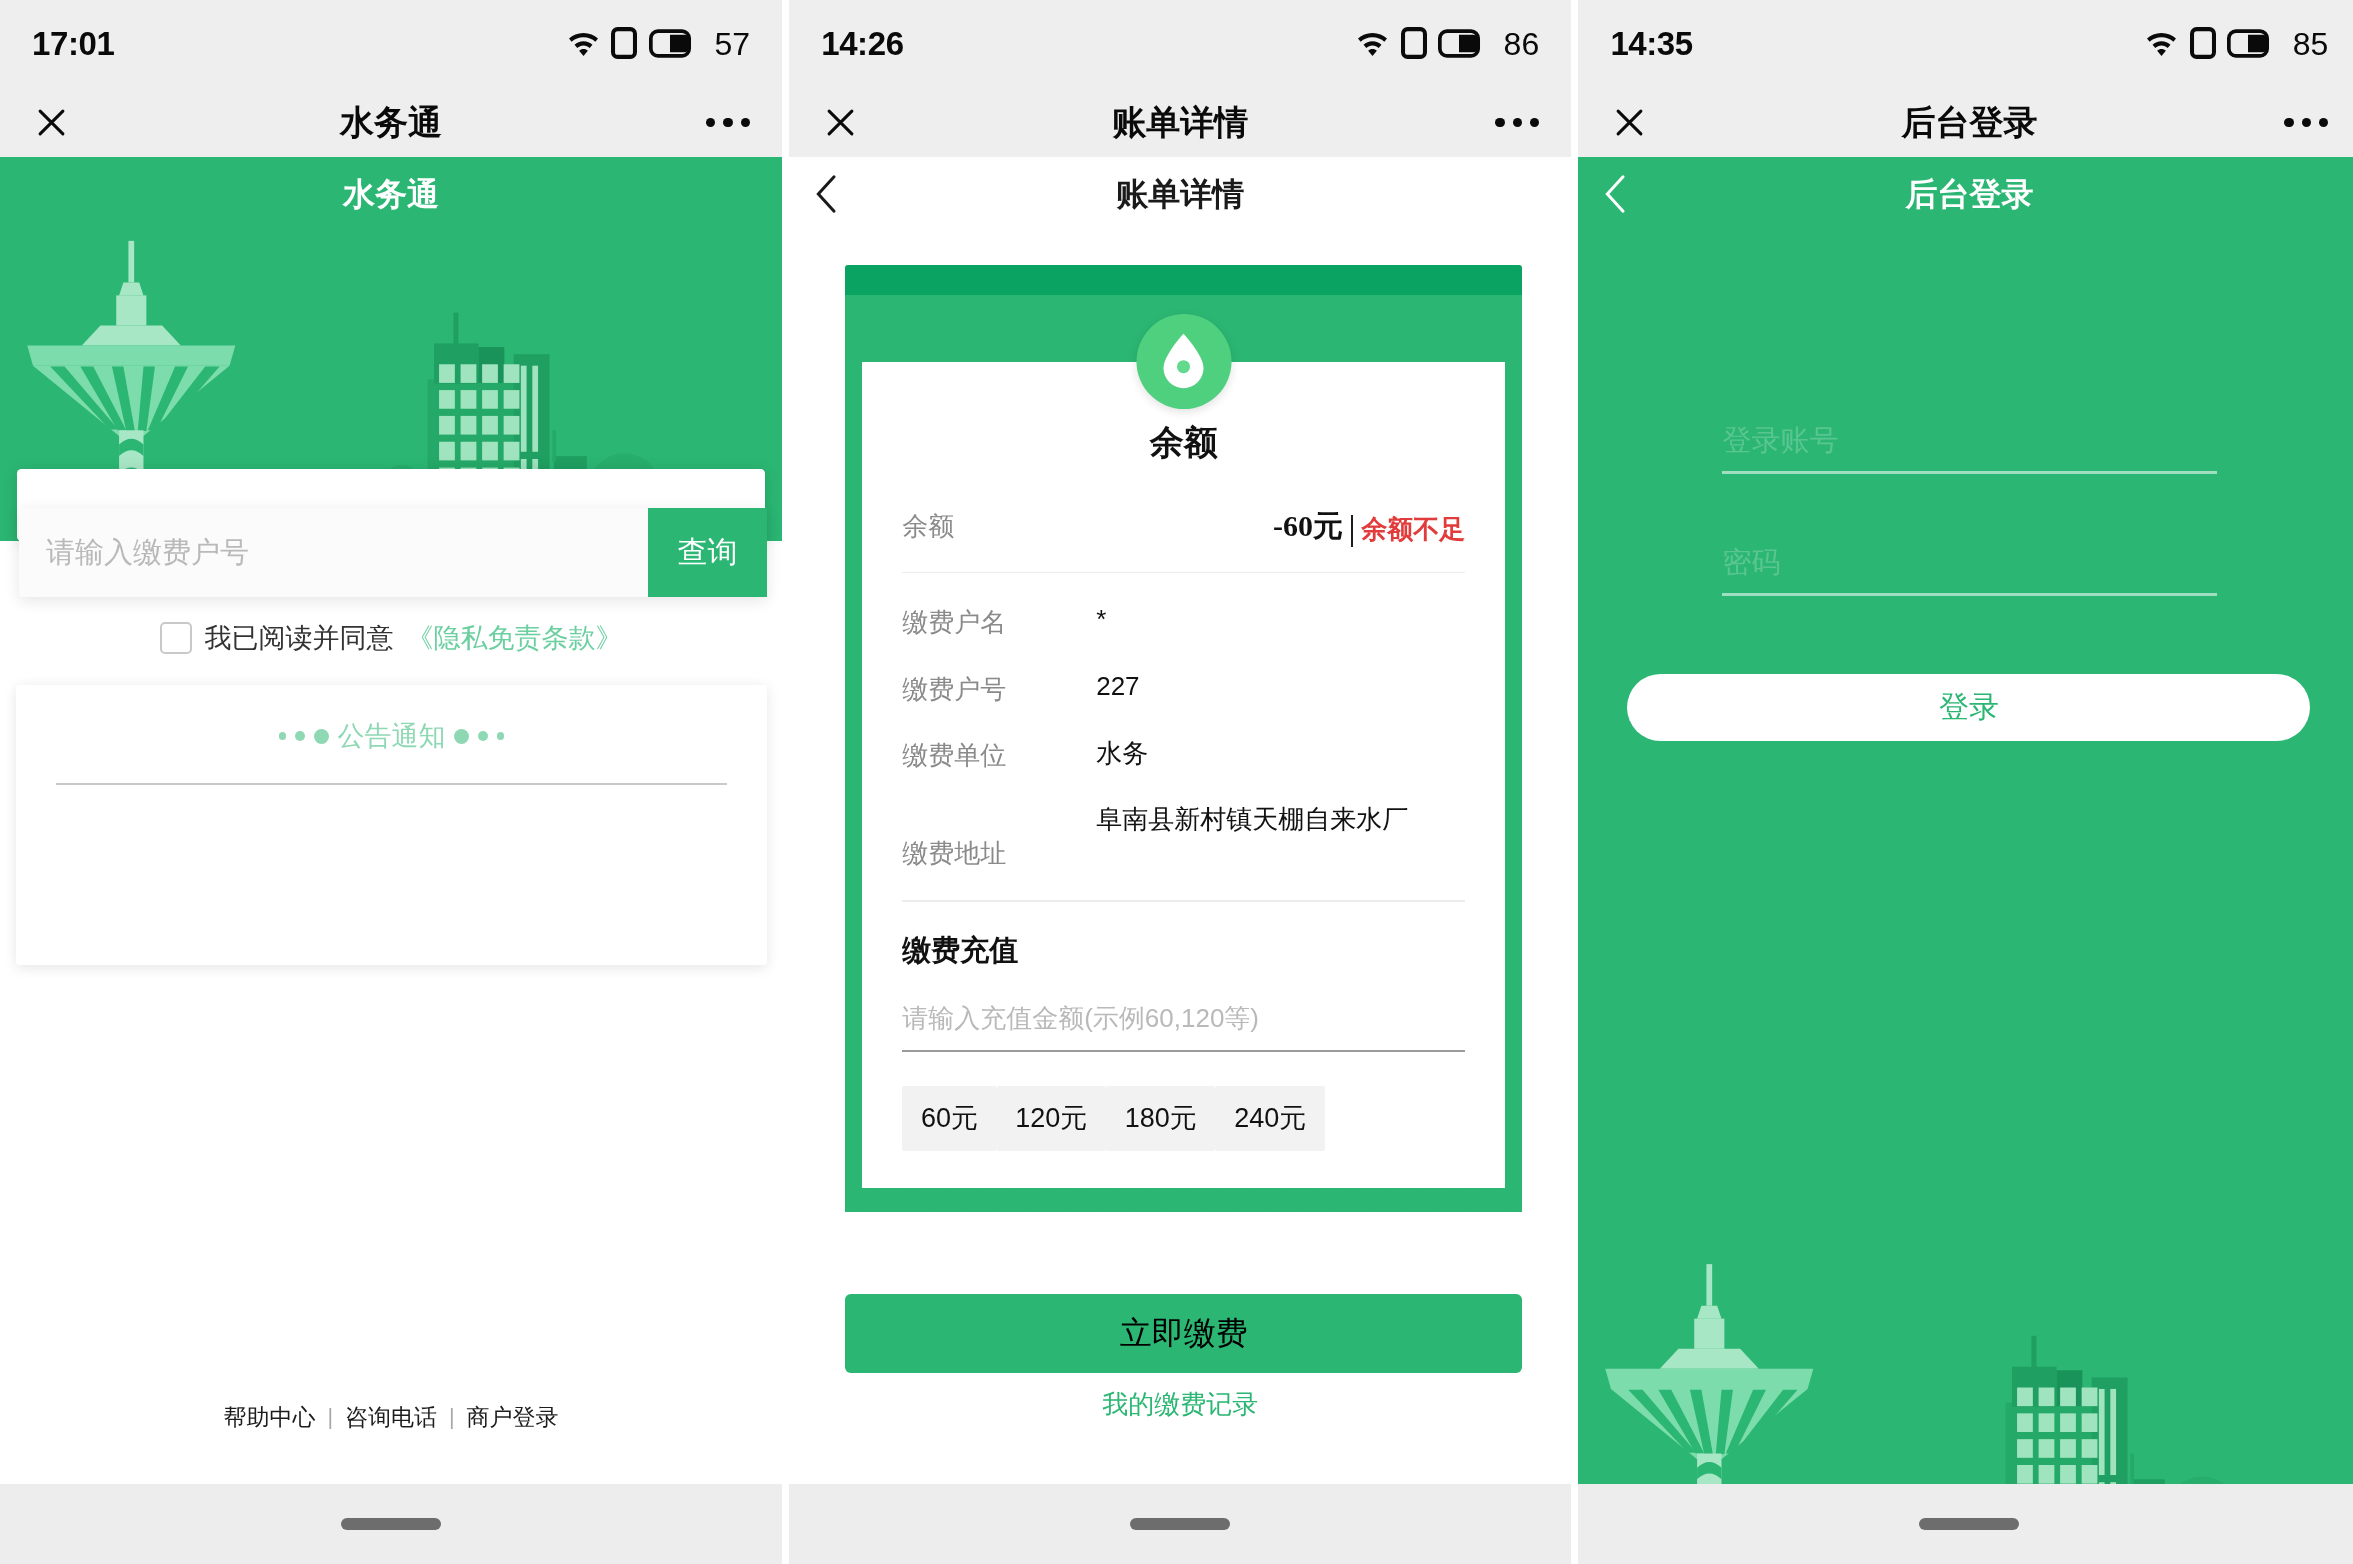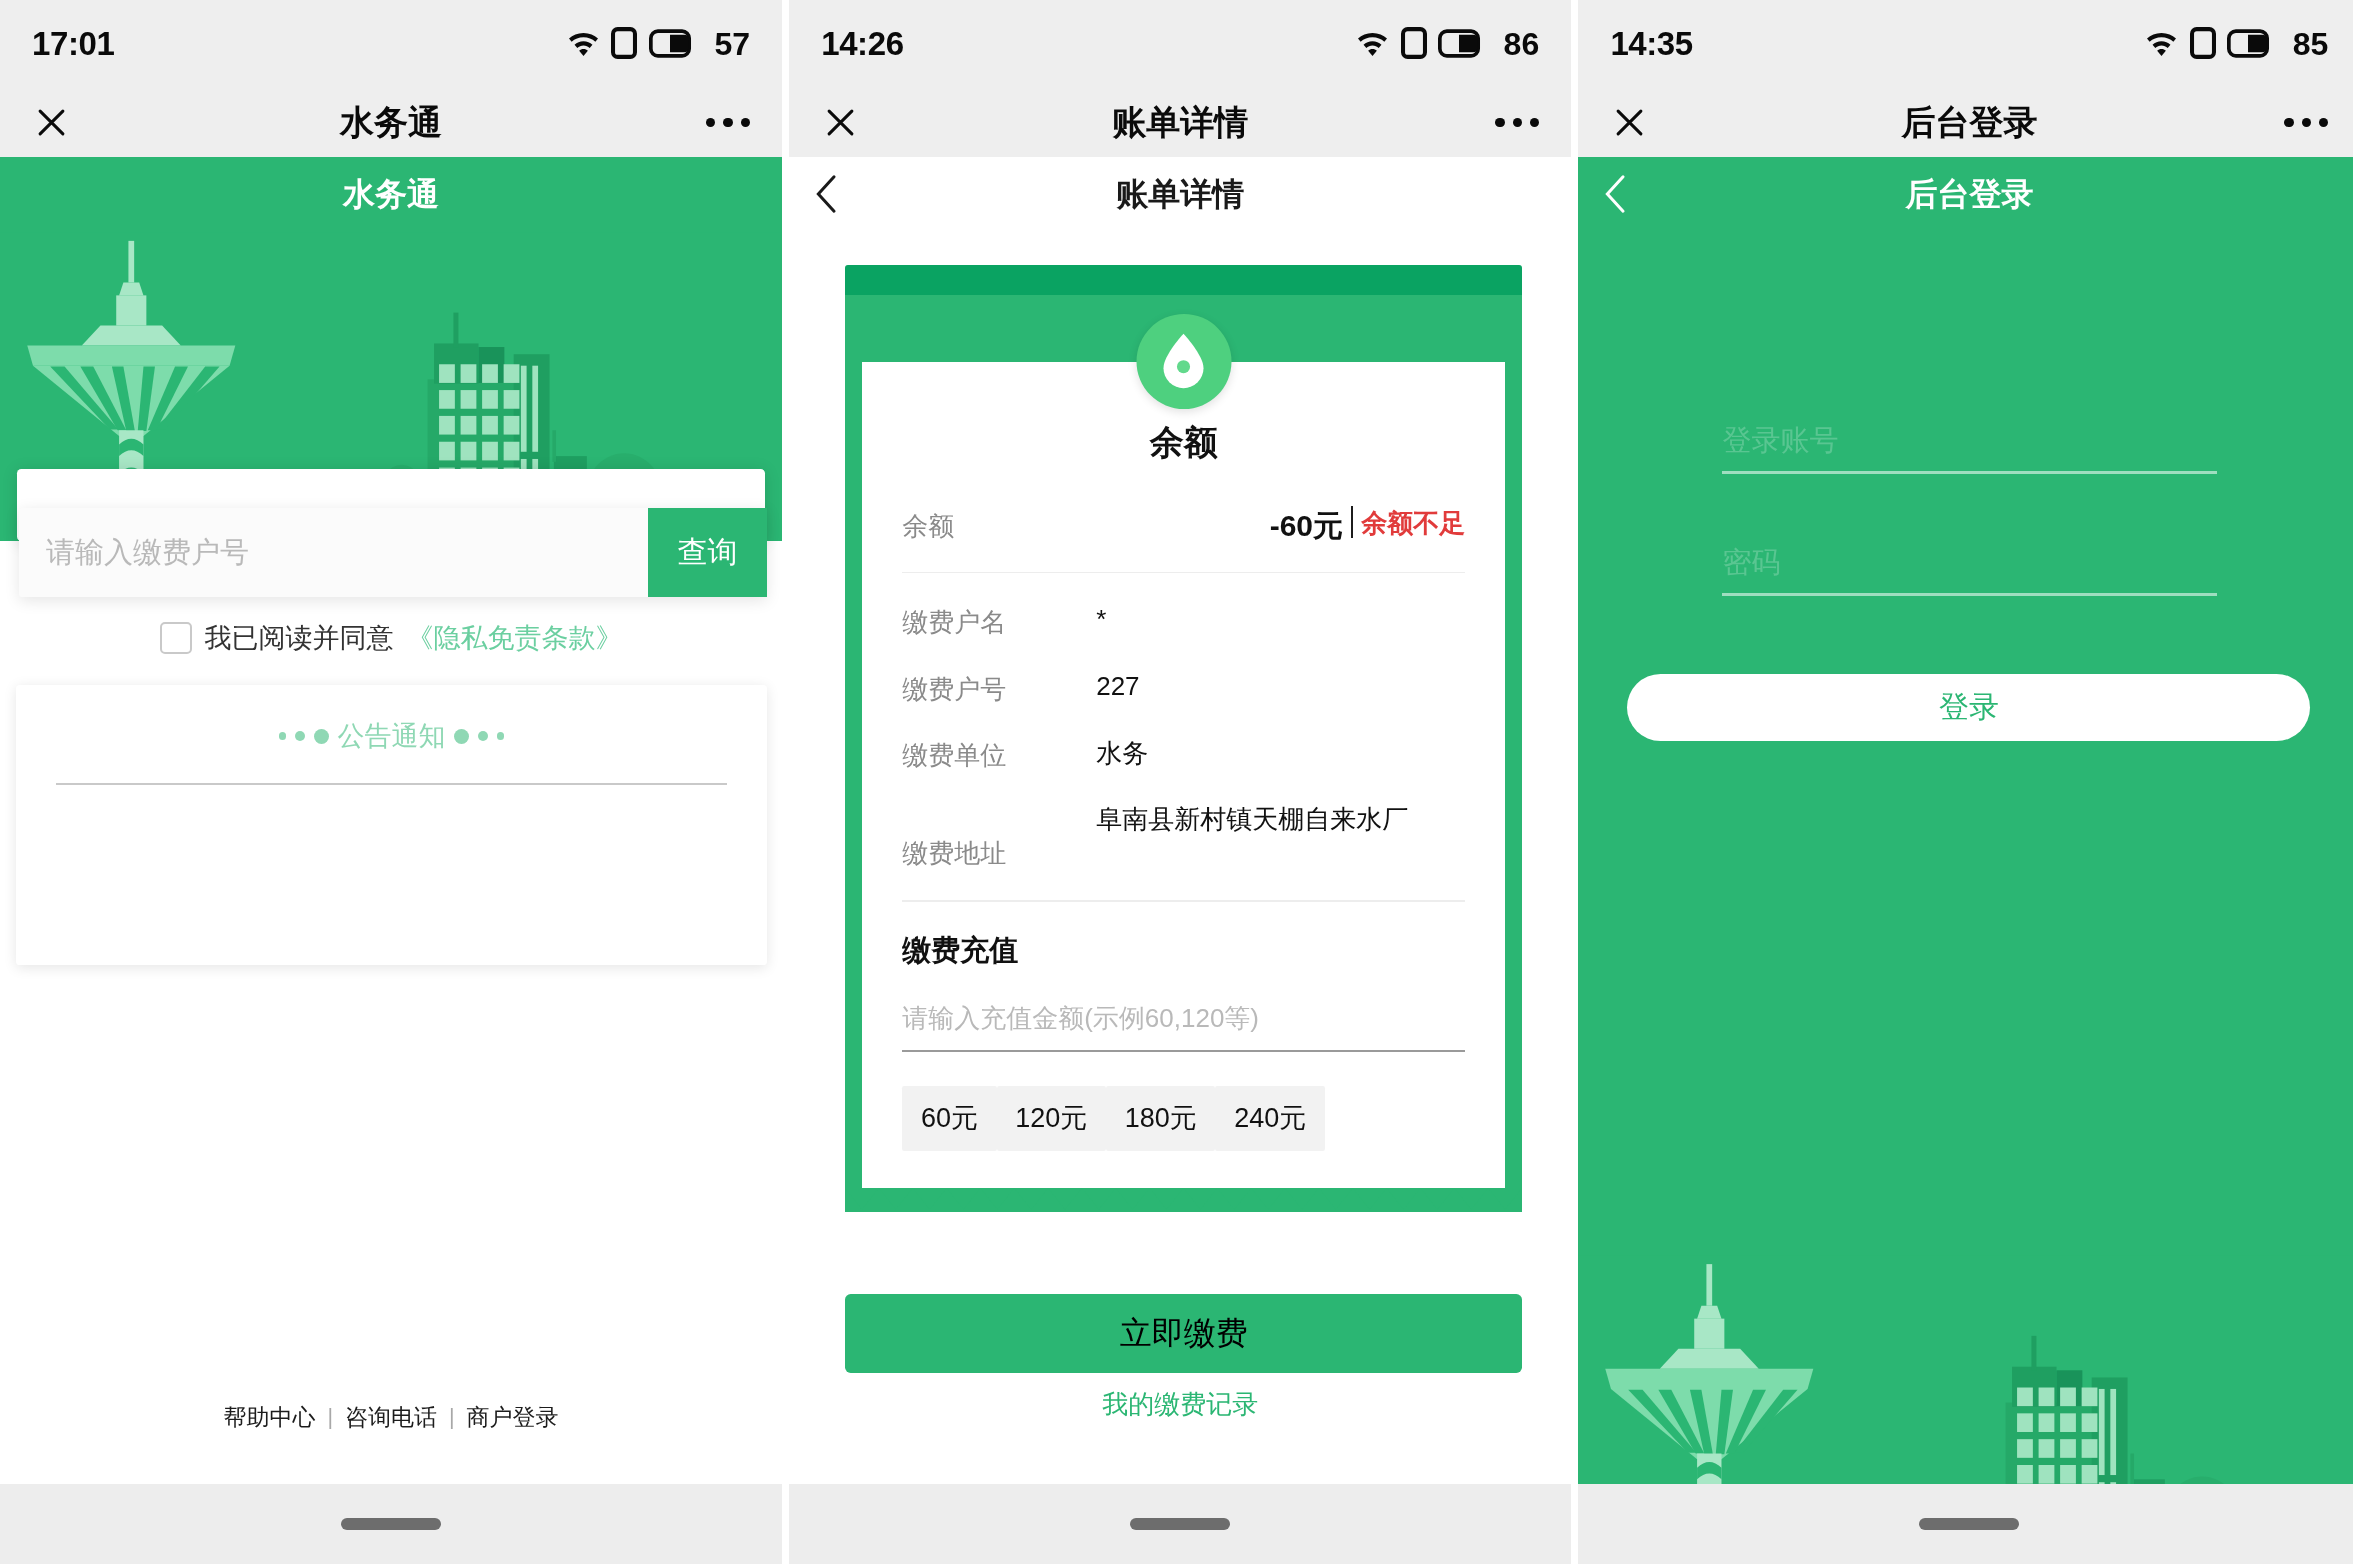--- a/index.html
+++ b/index.html
@@ -33,21 +33,21 @@
     justify-content: space-between;
     padding: 0 32px 0 32px;
   }
   .clock {
     font-size: 33px;
     font-weight: 700;
     color: #0a0a0a;
     letter-spacing: -0.4px;
   }
   .status-right { display: flex; align-items: center; gap: 11.5px; }
-  .battpct { font-size: 32px; font-weight: 700; color: #0a0a0a; margin-left: 10px; text-align: center; }
+  .battpct { font-size: 32px; font-weight: 400; color: #0a0a0a; margin-left: 10px; text-align: center; }
 
   
   .navbar {
     height: 69px;
     background: #eeeeee;
     display: flex;
     align-items: center;
     padding: 0 32px;
     position: relative;
   }
@@ -218,21 +218,21 @@
     position: relative;
   }
   .bal-title { text-align: center; font-size: 34px; font-weight: 700; color: #111; margin-top: 24.4px; }
   .bal-row {
     display: flex; align-items: center;
     margin-top: 40px;
     padding-bottom: 24.4px;
     border-bottom: 1.4px solid #ededed;
   }
   .bal-label { font-size: 26px; color: #8a8a8a; }
-  .bal-right { margin-left: auto; display: flex; align-items: flex-start; gap: 8px; }
+  .bal-right { margin-left: auto; display: flex; align-items: flex-end; gap: 8px; font-family: Liberation Serif, serif; }
   .bal-amt { font-size: 30px; font-weight: 700; color: #111; }
   .bal-vsep { width: 2.2px; height: 32px; background: #1c1c1c; }
   .bal-warn { font-size: 26px; color: #e13b3b; font-weight: 700; }
 
   .info-list { margin-top: 29px; }
   .info-row { display: flex; align-items: flex-start; margin-bottom: 29px; }
   .info-label { width: 194px; font-size: 26px; color: #8a8a8a; flex: 0 0 194px; padding-top: 2.9px; }
   .info-value { font-size: 26px; color: #111; line-height: 1.35; max-width: 323px; }
   .info-row.addr .info-label { padding-top: 34px; }
 

